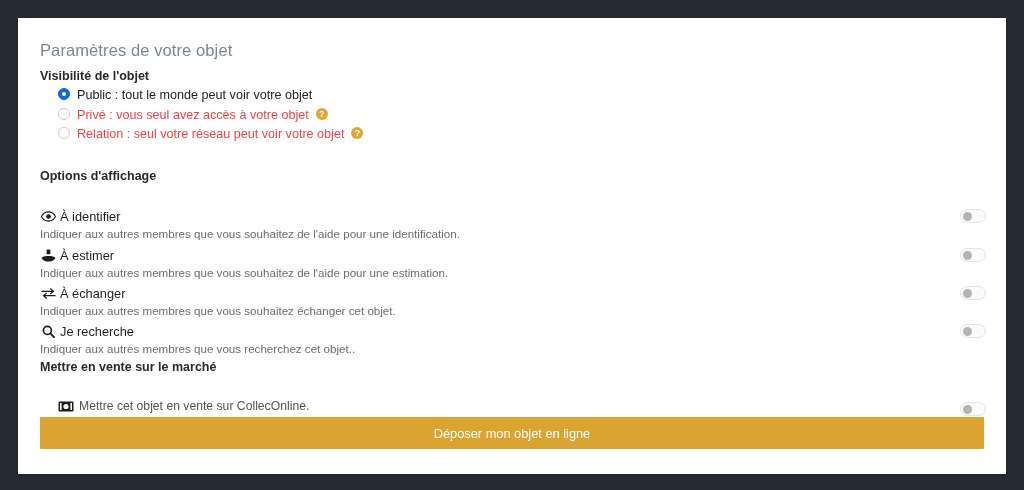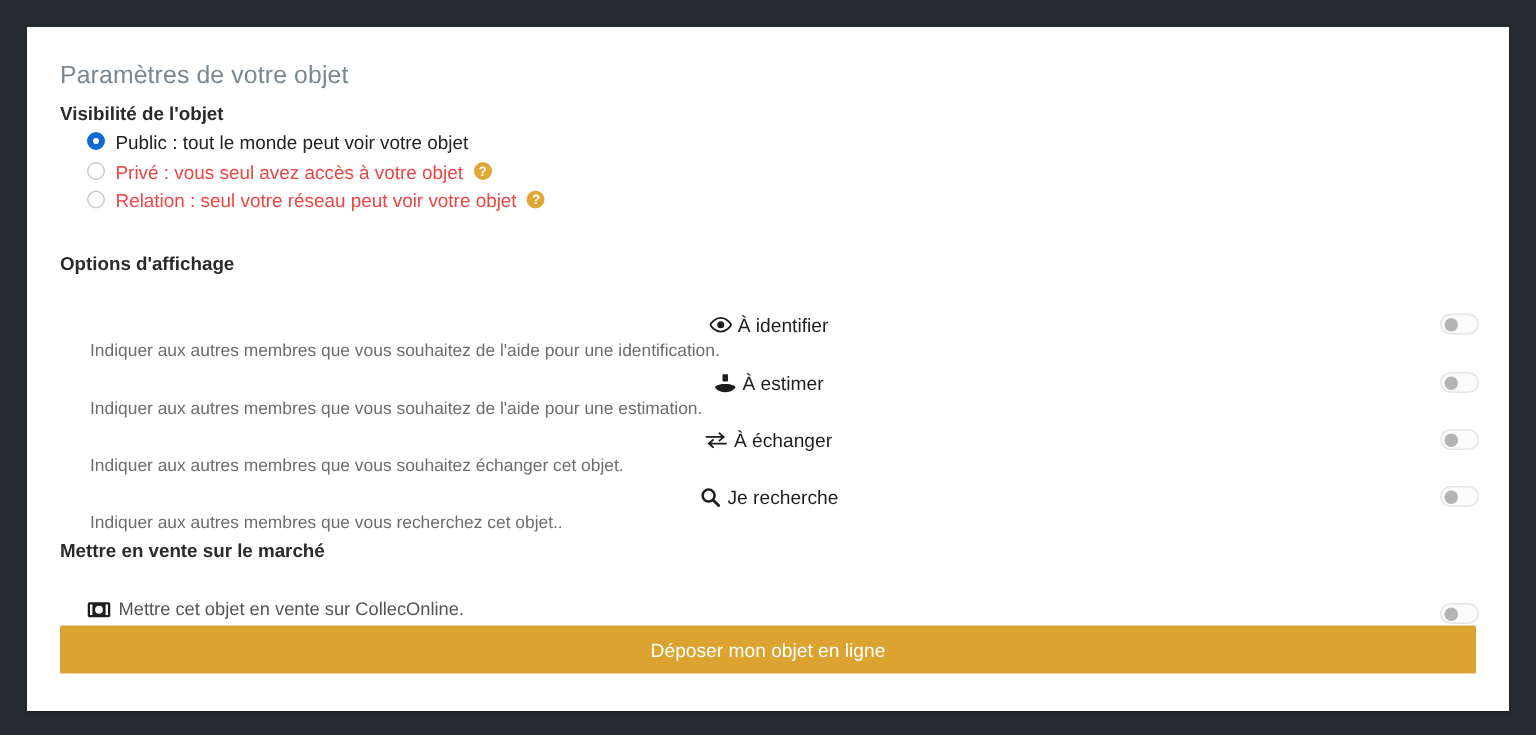--- a/index.html
+++ b/index.html
@@ -123,39 +123,37 @@
   .option {
     position: absolute;
     left: 22px;
     right: 22px;
   }
   .option-head {
     display: flex;
     align-items: center;
     height: 16px;
     white-space: nowrap;
-    justify-content: center;
   }
   .option-icon {
     flex: 0 0 auto;
     width: 17px;
     height: 14px;
     margin-right: 3px;
     display: inline-flex;
     align-items: center;
     justify-content: center;
     color: #1d1d1d;
   }
   .option-icon svg { display: block; }
   .option-title {
     font-size: 12.8px;
     color: #1f1f1f;
   }
   .option-desc {
-    margin-left: 20px;
     margin-top: 3px;
     font-size: 11.6px;
     color: #6d6d6d;
     white-space: nowrap;
   }
 
   
   .toggle {
     position: absolute;
     right: 20px;

